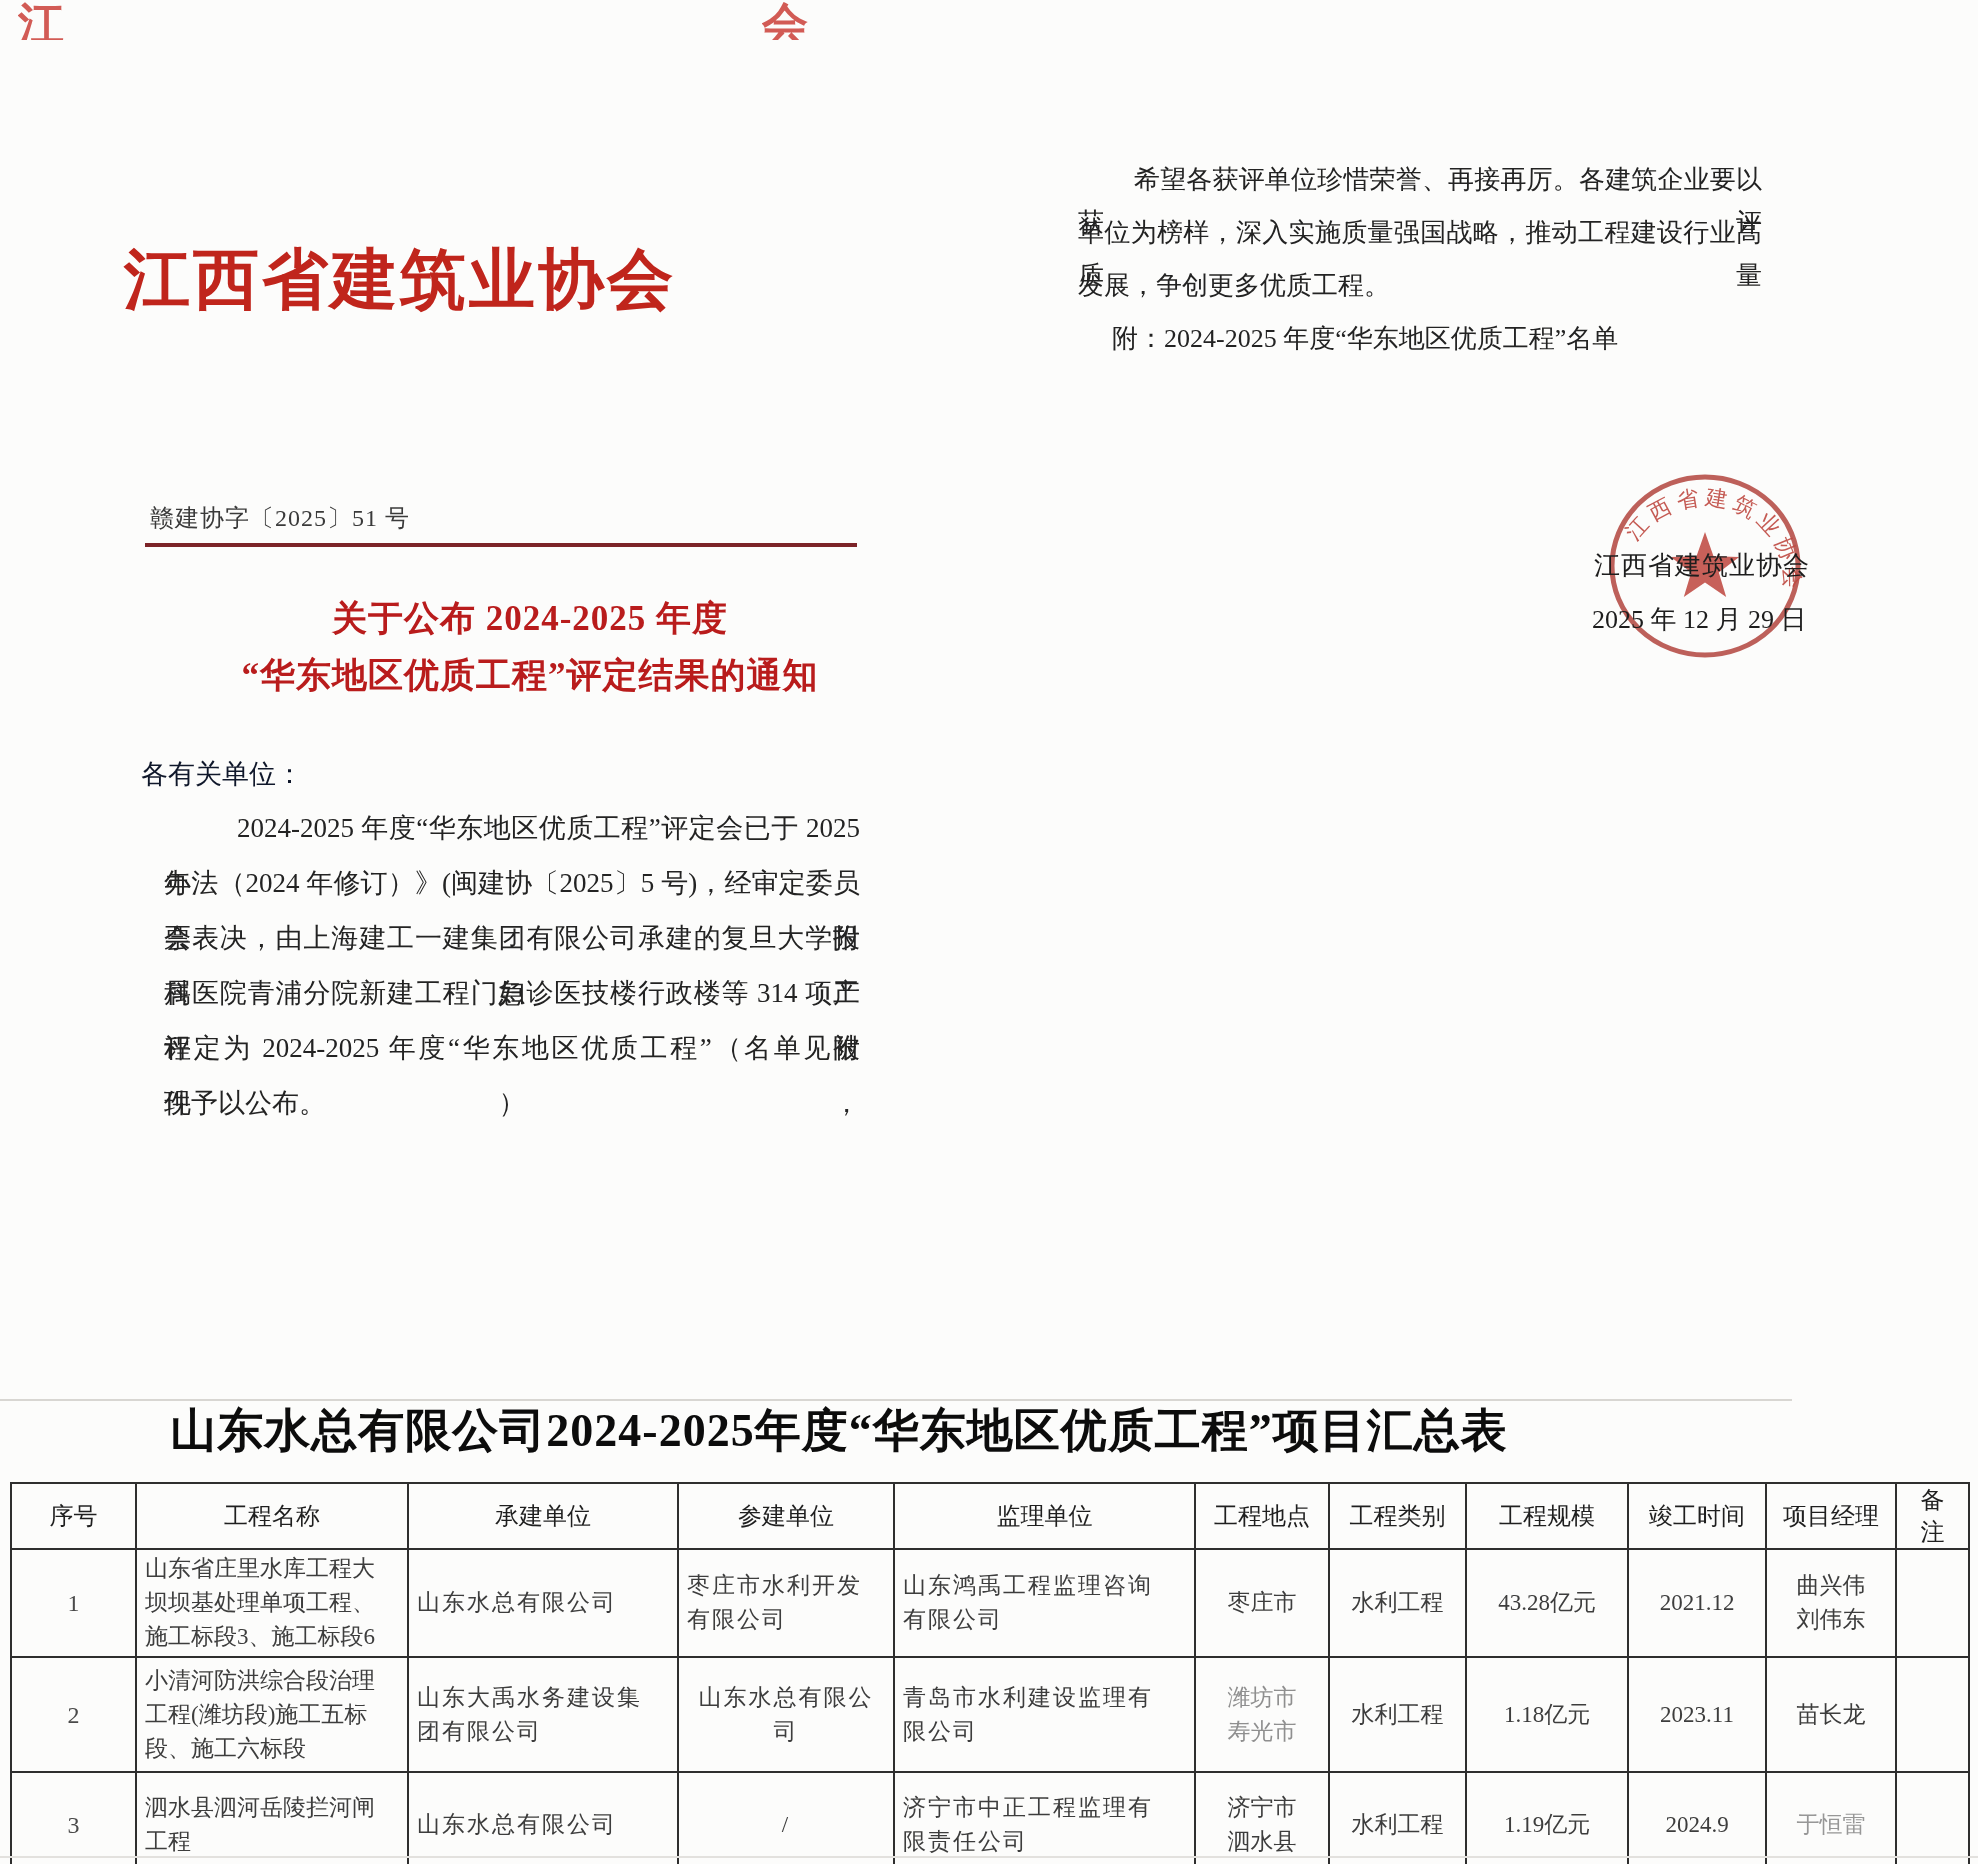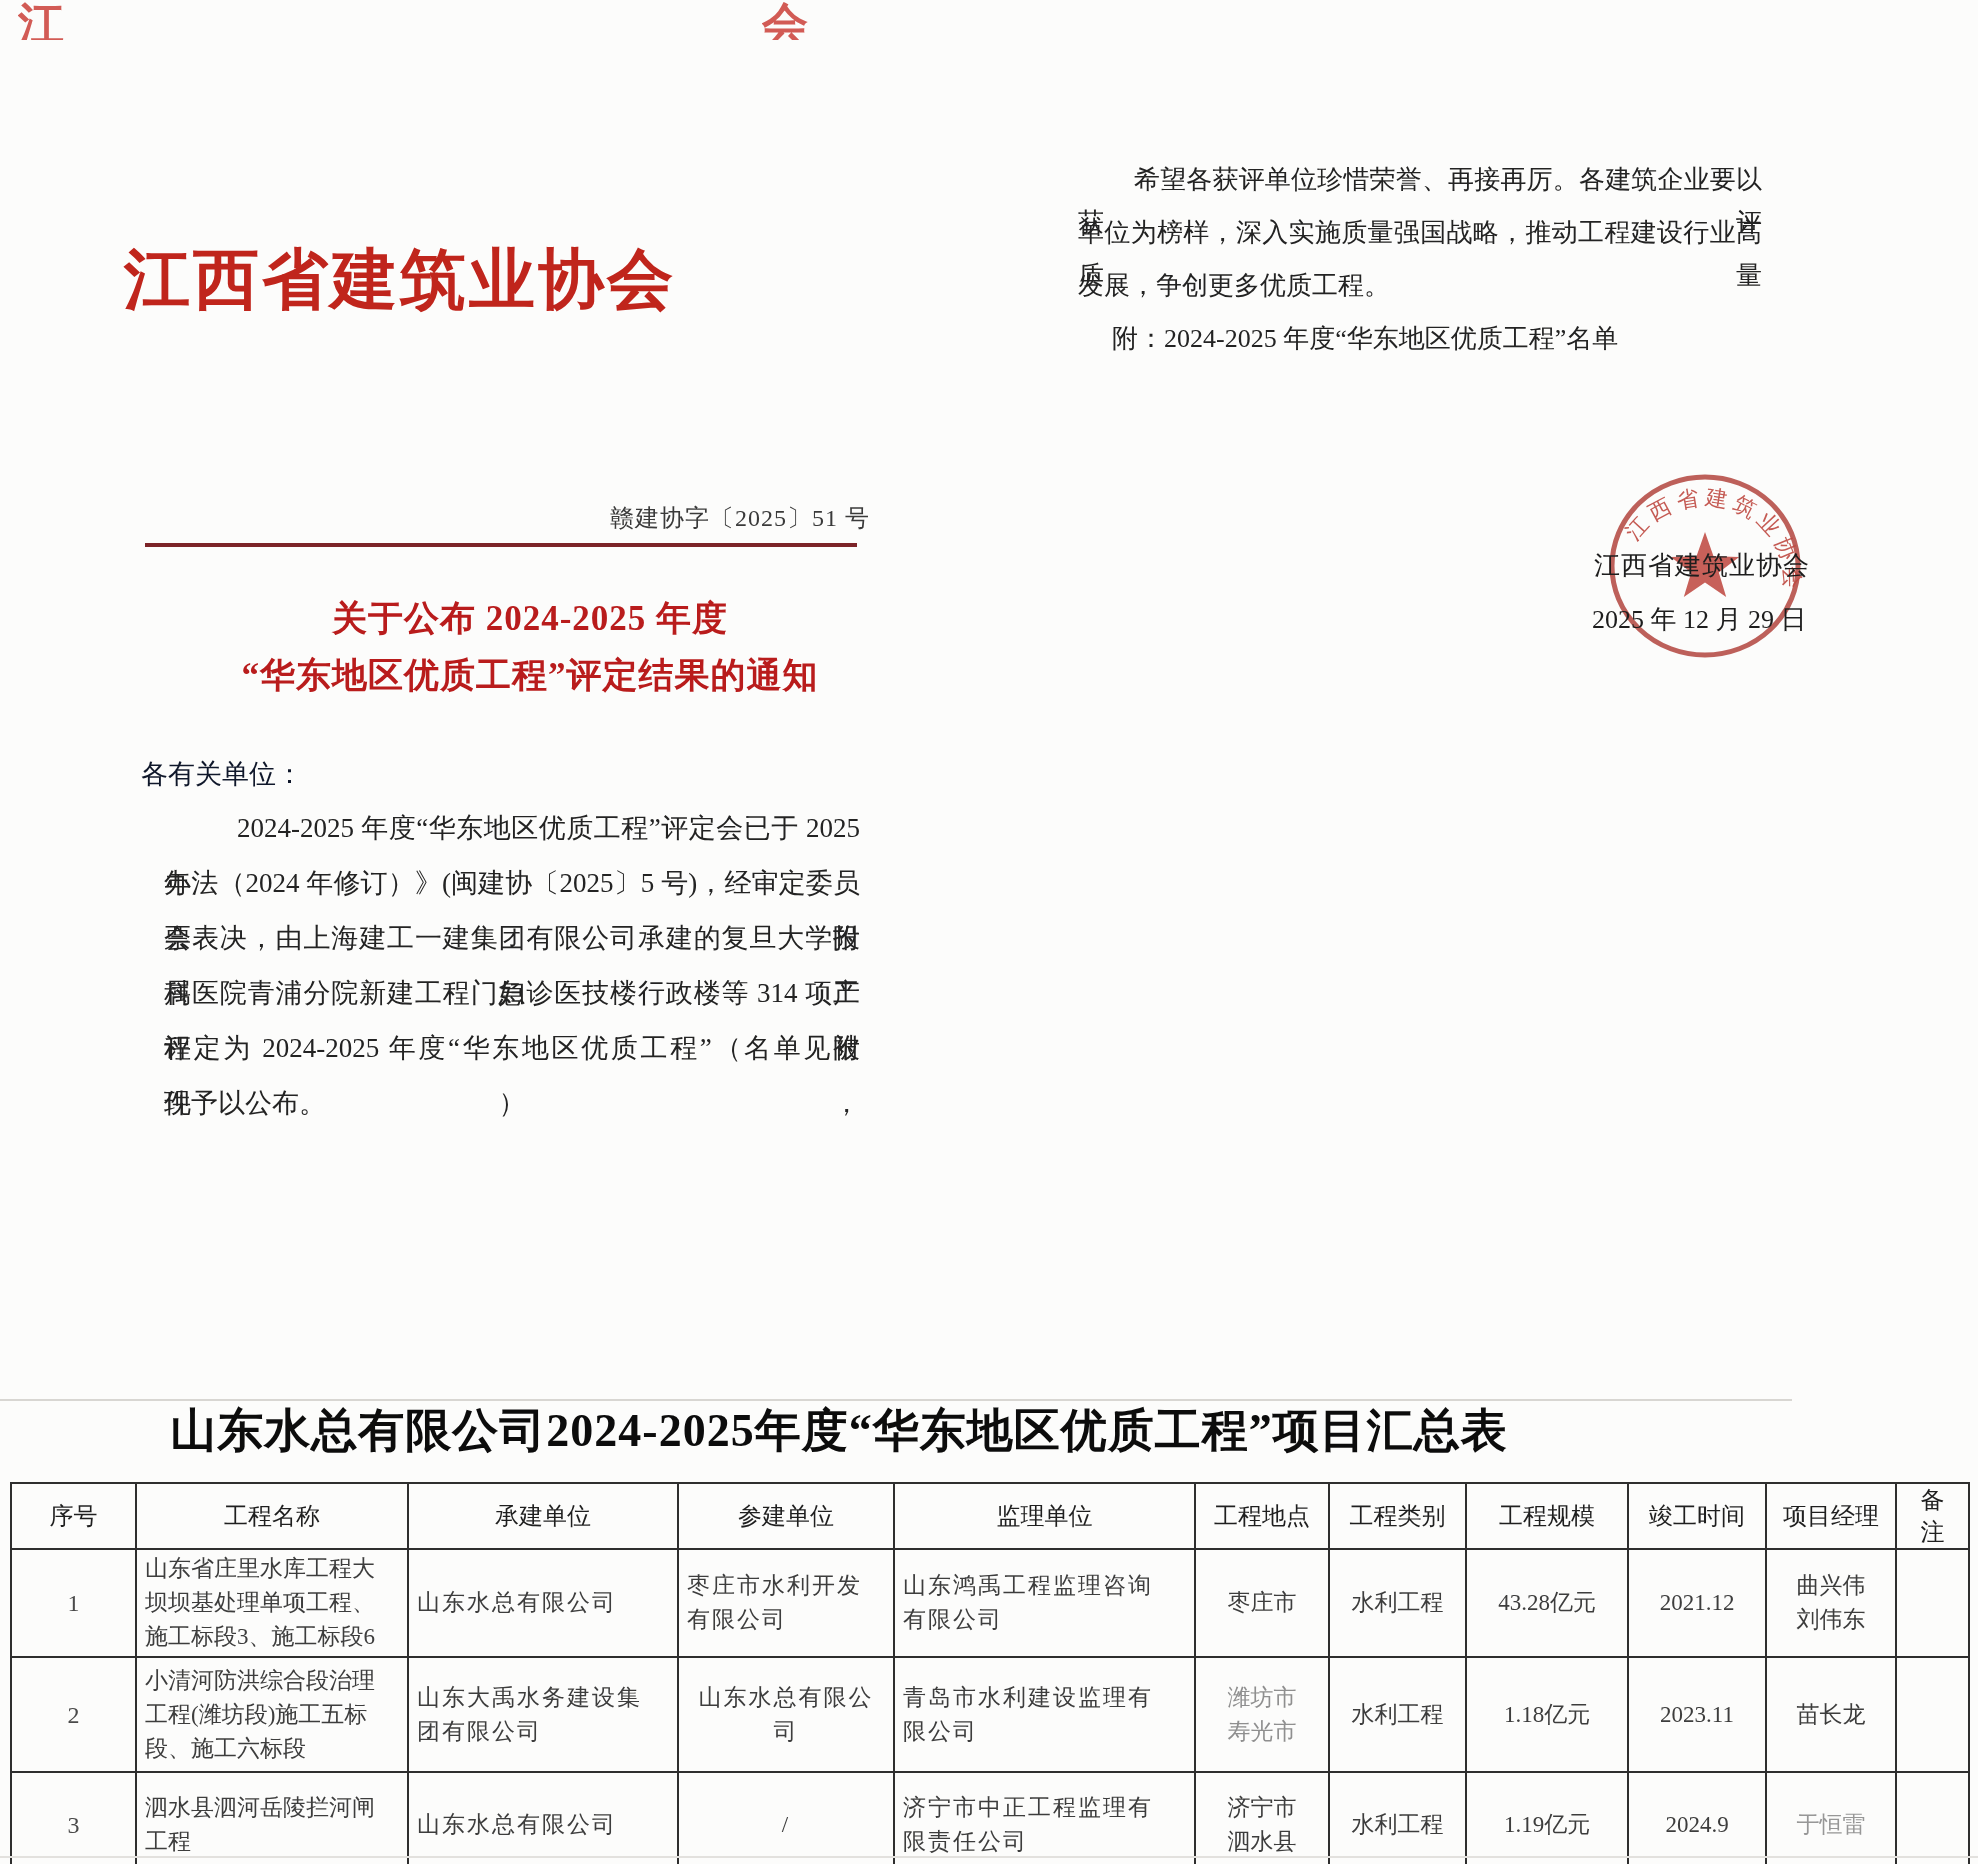--- a/index.html
+++ b/index.html
@@ -10,21 +10,21 @@
     font-family:"Liberation Serif","DejaVu Serif",serif;
   }
   
   .frag{ position:absolute; top:0; height:40px; overflow:hidden;
          color:#c8342c; font-size:46px; line-height:50px; font-weight:700; opacity:.8; }
   .frag-a{ left:18px; } .frag-b{ left:762px; }
   
   .org{ position:absolute; left:124px; top:228px; width:600px;
         font-size:66px; line-height:104px; font-weight:700; letter-spacing:3px;
         color:#c0251c; white-space:nowrap; }
-  .docnum{ position:absolute; left:150px; top:502px; width:720px; text-align:right;
+  .docnum{ position:absolute; left:150px; top:502px; width:720px; text-align:left;
         font-size:24px; color:#3a3a3a; letter-spacing:1px; }
   .redrule{ position:absolute; left:145px; top:543px; width:712px; height:4px;
         background:#7c2428; }
   .notice-title{ position:absolute; left:150px; top:590px; width:760px; text-align:center;
         font-size:35px; font-weight:700; color:#b91c1c; line-height:57px; letter-spacing:1px; }
   .salutation{ position:absolute; left:141px; top:756px; font-size:27px; color:#0f172a; }
   .body{ position:absolute; }
   .body .line{ display:block; }
   .body-left{ left:141px; top:801px; width:719px; font-size:27px; color:#232323; }
   .body-left .line{ height:55px; line-height:55px;margin-left:23px; }

